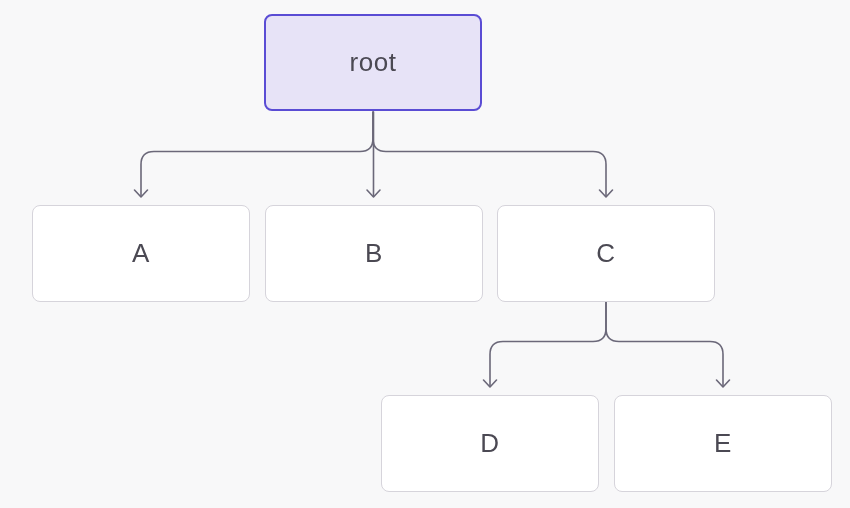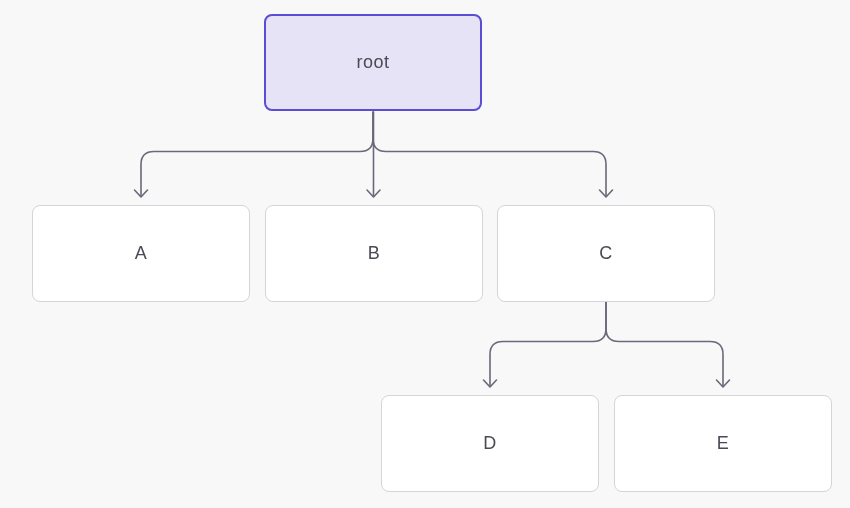--- a/index.html
+++ b/index.html
@@ -34,21 +34,21 @@
     width: 218px;
     height: 97px;
     box-sizing: border-box;
     background: #ffffff;
     border: 1px solid #d6d4db;
     border-radius: 8px;
     display: flex;
     align-items: center;
     justify-content: center;
     color: #4b4953;
-    font-size: 18px;
+    font-size: 26px;
     letter-spacing: 0.5px;
     cursor: pointer;
   }
   .node.root {
     background: #e7e3f7;
     border: 2px solid #5a4cd4;
   }
   .node-root { left: 264px; top: 14px; }
   .node-a    { left: 32px;  top: 205px; }
   .node-b    { left: 265px; top: 205px; }

